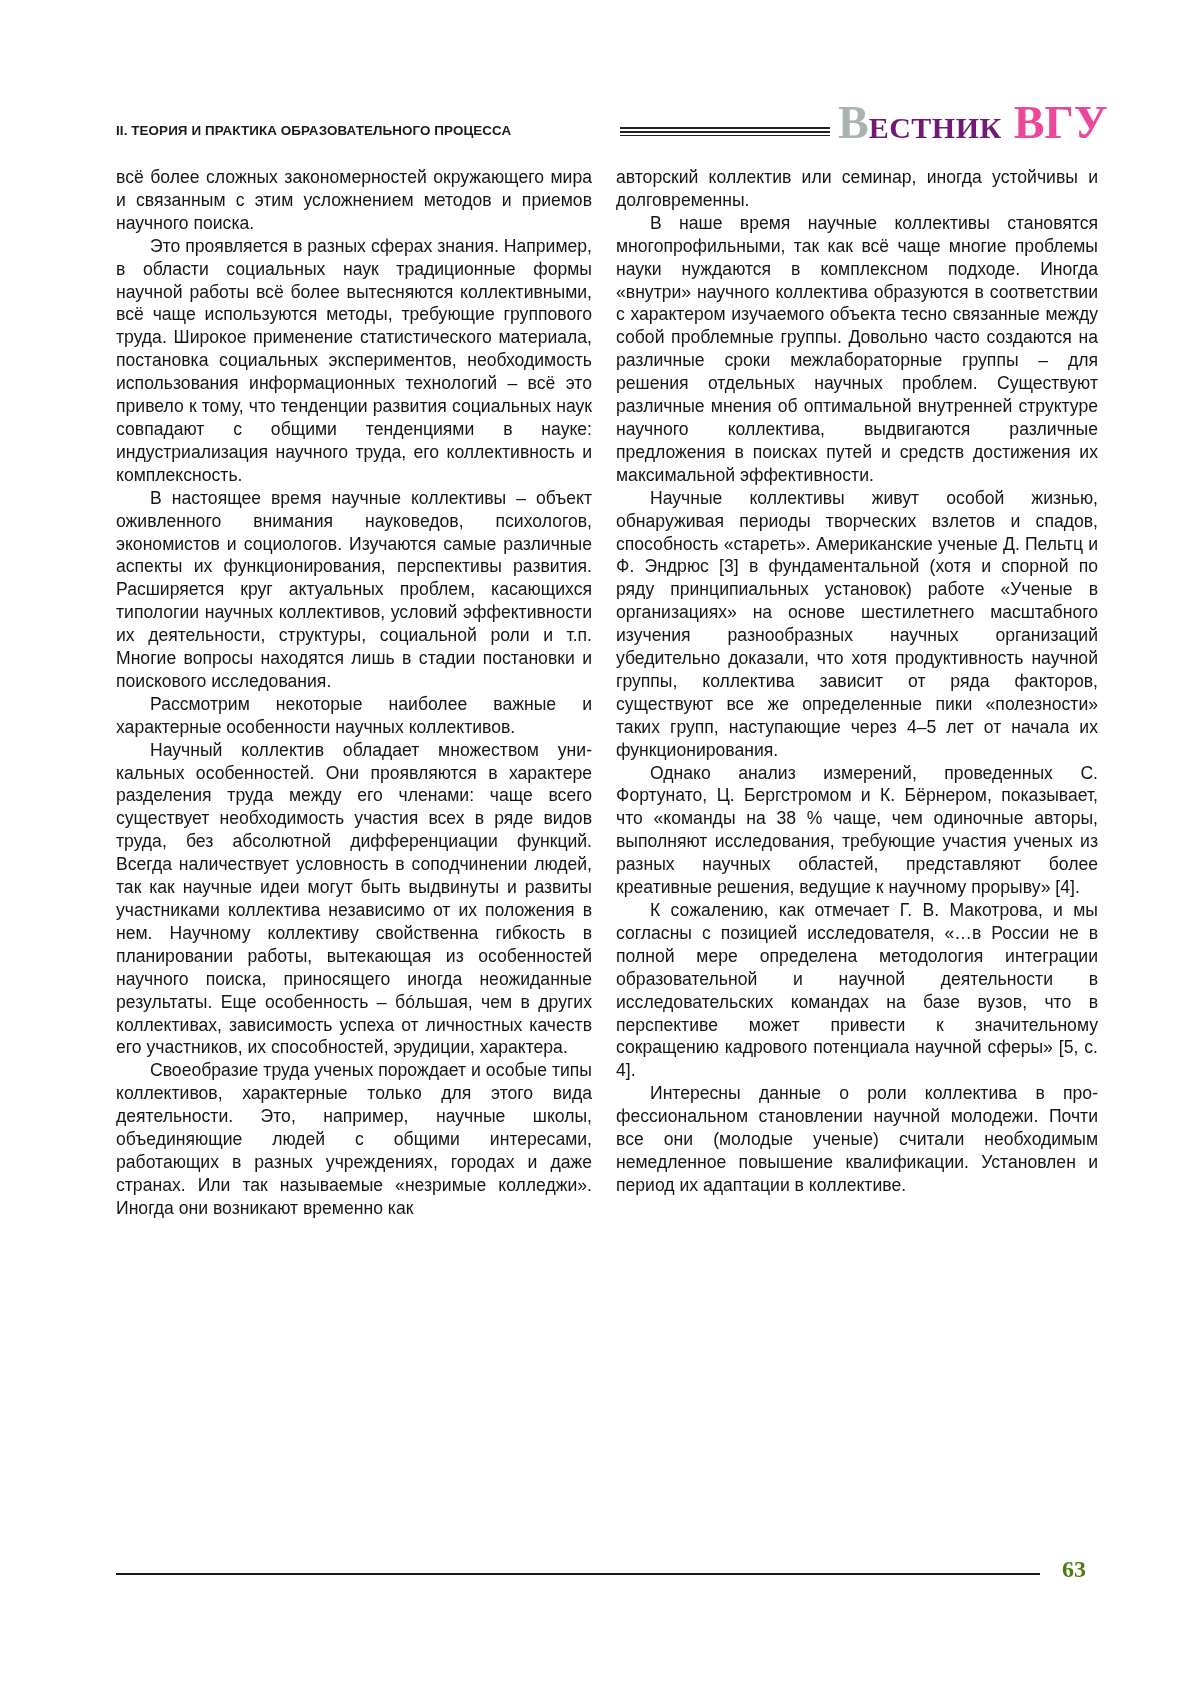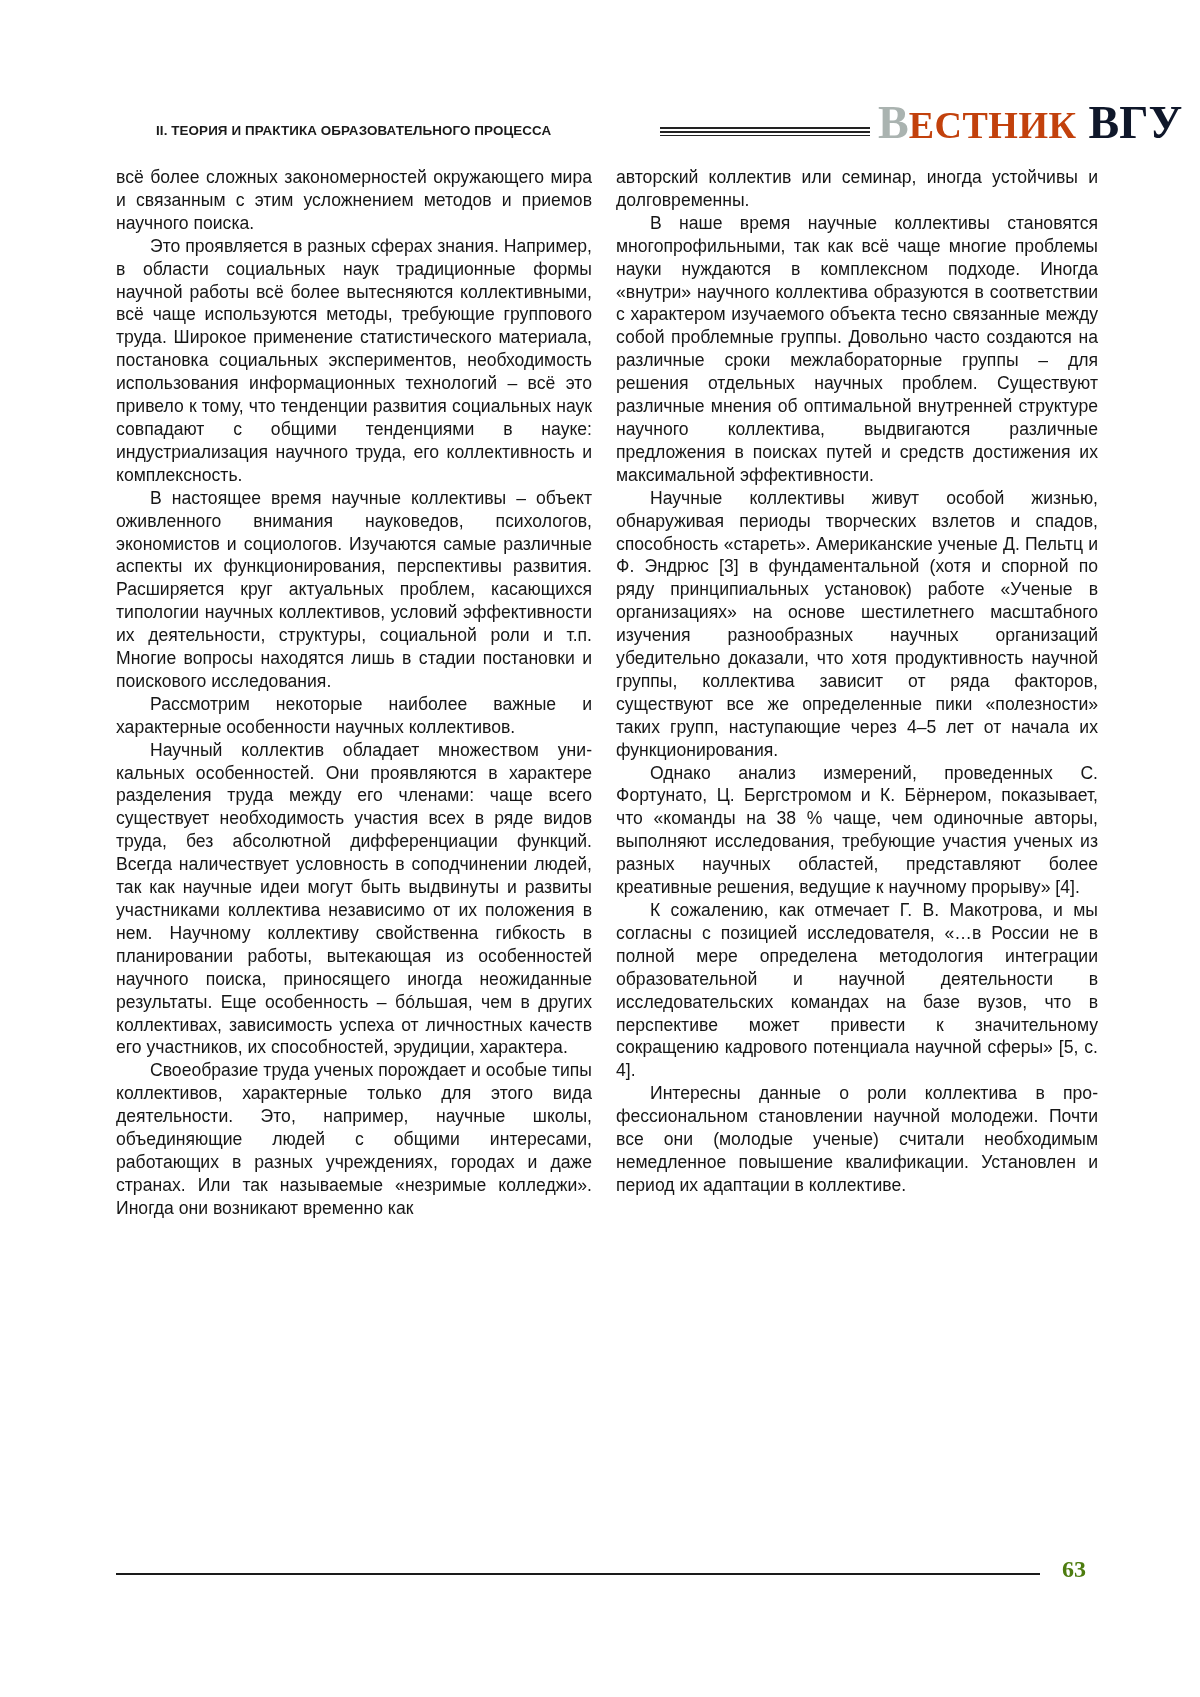--- a/index.html
+++ b/index.html
@@ -1,36 +1,36 @@
 <!DOCTYPE html>
 <html><head>
 <meta charset="utf-8">
 <style>
   html, body { margin: 0; padding: 0; background: #ffffff; }
   body { width: 1200px; height: 1697px; position: relative; overflow: hidden; }
   .page { position: absolute; left: 0; top: 0; width: 1200px; height: 1697px; }
-  .header { position: absolute; left: 116px; top: 100px; width: 980px; height: 50px; margin-left: 40px; }
+  .header { position: absolute; left: 116px; top: 100px; width: 980px; height: 50px; }
   .section-title {
     position: absolute; left: 0; top: 23px;
     font-family: "Liberation Sans", sans-serif; font-weight: bold;
     font-size: 13.4px; color: #1a1a1a; letter-spacing: 0.1px; white-space: nowrap;
   }
   .header-rule {
     position: absolute; left: 504px; top: 27px; width: 210px; height: 9px;
   }
   .header-rule .l1 { position:absolute; left:0; right:0; top:0; height:2px; background:#222; }
   .header-rule .l2 { position:absolute; left:0; right:0; top:4px; height:2px; background:#222; }
   .header-rule .l3 { position:absolute; left:0; right:0; top:8px; height:1px; background:#222; }
   .logo {
     position: absolute; left: 722px; top: 0px; white-space: nowrap;
     font-family: "Liberation Serif", serif; font-weight: bold; line-height: 1;
   }
   .logo .big { font-size: 46px; color: #aab3b0; }
-  .logo .small { font-size: 38px; color: #c2410c; letter-spacing: 0.5px; }
-  .logo .vgu { font-size: 46px; color: #0f172a; margin-left: 12px; }
+  .logo .small { font-size: 30px; color: #701a75; letter-spacing: 0.5px; }
+  .logo .vgu { font-size: 46px; color: #ec4899; margin-left: 12px; }
   .column {
     position: absolute; top: 166px;
     font-family: "Liberation Sans", sans-serif; font-size: 17.6px;
     line-height: 22.9px; color: #161616; text-align: justify;
     hyphens: manual;
   }
   .col-left { left: 116px; width: 476px; }
   .col-right { left: 616px; width: 482px; }
   .column p { margin: 0; text-indent: 34px; }
   .column p.cont { text-indent: 0; }

